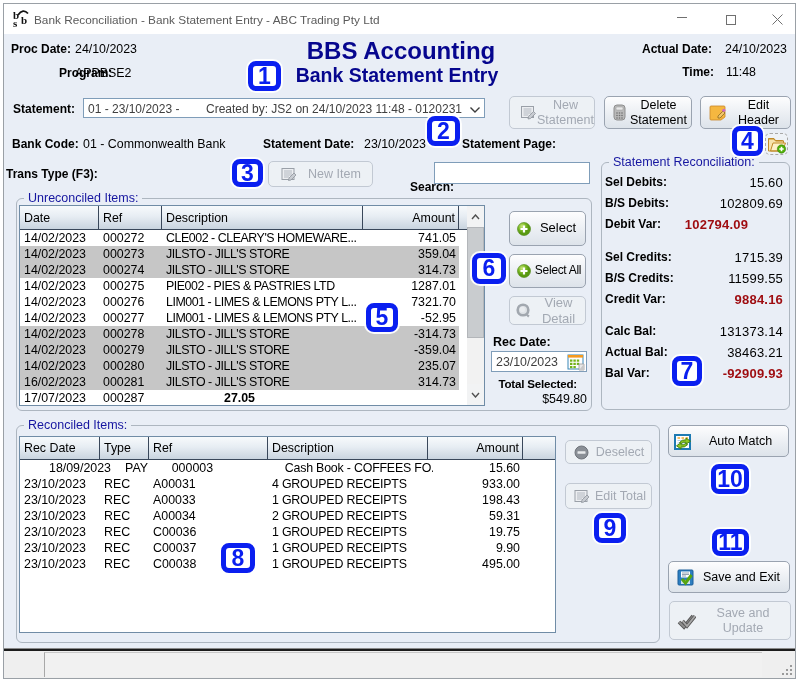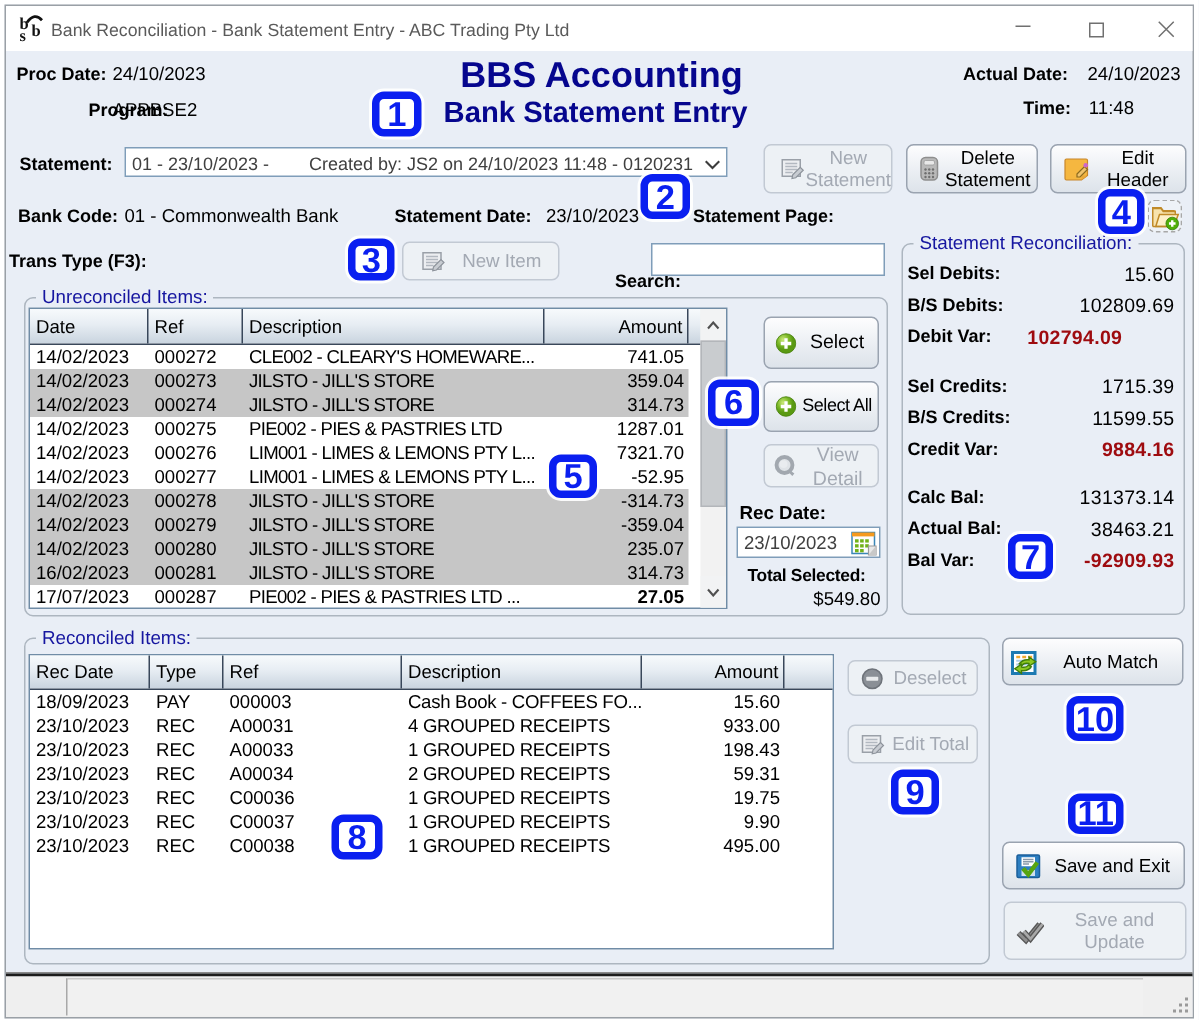--- a/index.html
+++ b/index.html
@@ -203,21 +203,20 @@
         </div>
         <div class="row gray" style="left:0;top:168px;width:439px;height:16px;">
   <div class="c" style="width:79px;">16/02/2023</div>
           <div class="c" style="width:63px;">000281</div>
   <div class="c" style="width:201px;letter-spacing:-0.45px;">JILSTO - JILL'S STORE</div>
           <div class="c amt" style="width:96px;">314.73</div>
         </div>
         <div class="row " style="left:0;top:184px;width:439px;height:16px;">
   <div class="c" style="width:79px;">17/07/2023</div>
           <div class="c" style="width:63px;">000287</div>
-  <div class="c" style="width:201px;letter-spacing:-0.45px;">PIE002 - PIES &amp; PASTRIES LTD ...</div>
           <div class="c amt" style="width:96px;font-weight:bold;">27.05</div>
         </div>
       </div>
 
   <div class="abs" style="right:0;top:0;width:17px;height:199px;background:#f2f2f2;">
     <div class="abs" style="left:0;top:0;width:17px;height:21px;background:#f2f3f4;display:flex;align-items:center;justify-content:center;">
           <svg width="9" height="6" viewBox="0 0 9 6">
             <path d="M1 5 L4.5 1 L8 5" fill="none" stroke="#505050" stroke-width="1.4"></path>
           </svg>
         </div>
@@ -317,21 +316,21 @@
 <div class="tbl" style="left:19px;top:436px;width:537px;height:197px;" id="t2">
   <div class="thead" style="height:23px;">
     <div class="c" style="width:80px;">Rec Date</div>
     <div class="c" style="width:49px;">Type</div>
     <div class="c" style="width:119px;">Ref</div>
     <div class="c" style="width:160px;">Description</div>
     <div class="c amt" style="width:95px;justify-content:flex-end;padding-right:3px;">Amount</div>
   </div>
   <div id="t2rows">
         <div class="row" style="left:0;top:23px;width:503px;height:16px;">
-  <div class="c" style="width:80px;">18/09/2023</div>
+  <div class="c" style="width:80px;margin-left:25px;">18/09/2023</div>
           <div class="c" style="width:49px;">PAY</div>
   <div class="c" style="width:119px;">000003</div>
           <div class="c" style="width:160px;letter-spacing:-0.2px;">Cash Book - COFFEES FO...</div>
   <div class="c amt" style="width:95px;">15.60</div>
         </div>
         <div class="row" style="left:0;top:39px;width:503px;height:16px;">
   <div class="c" style="width:80px;">23/10/2023</div>
           <div class="c" style="width:49px;">REC</div>
   <div class="c" style="width:119px;">A00031</div>
           <div class="c" style="width:160px;letter-spacing:-0.2px;">4 GROUPED RECEIPTS</div>

